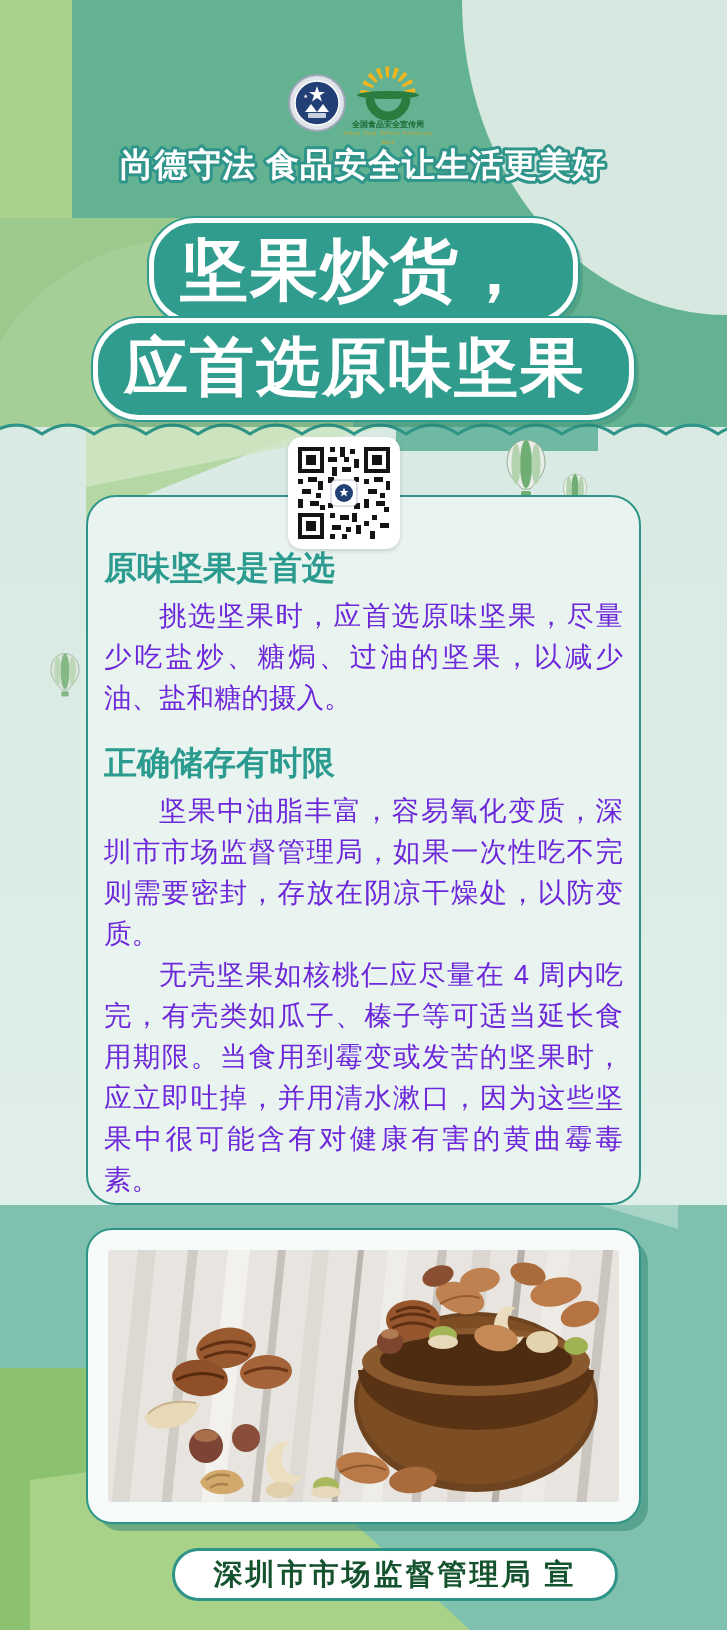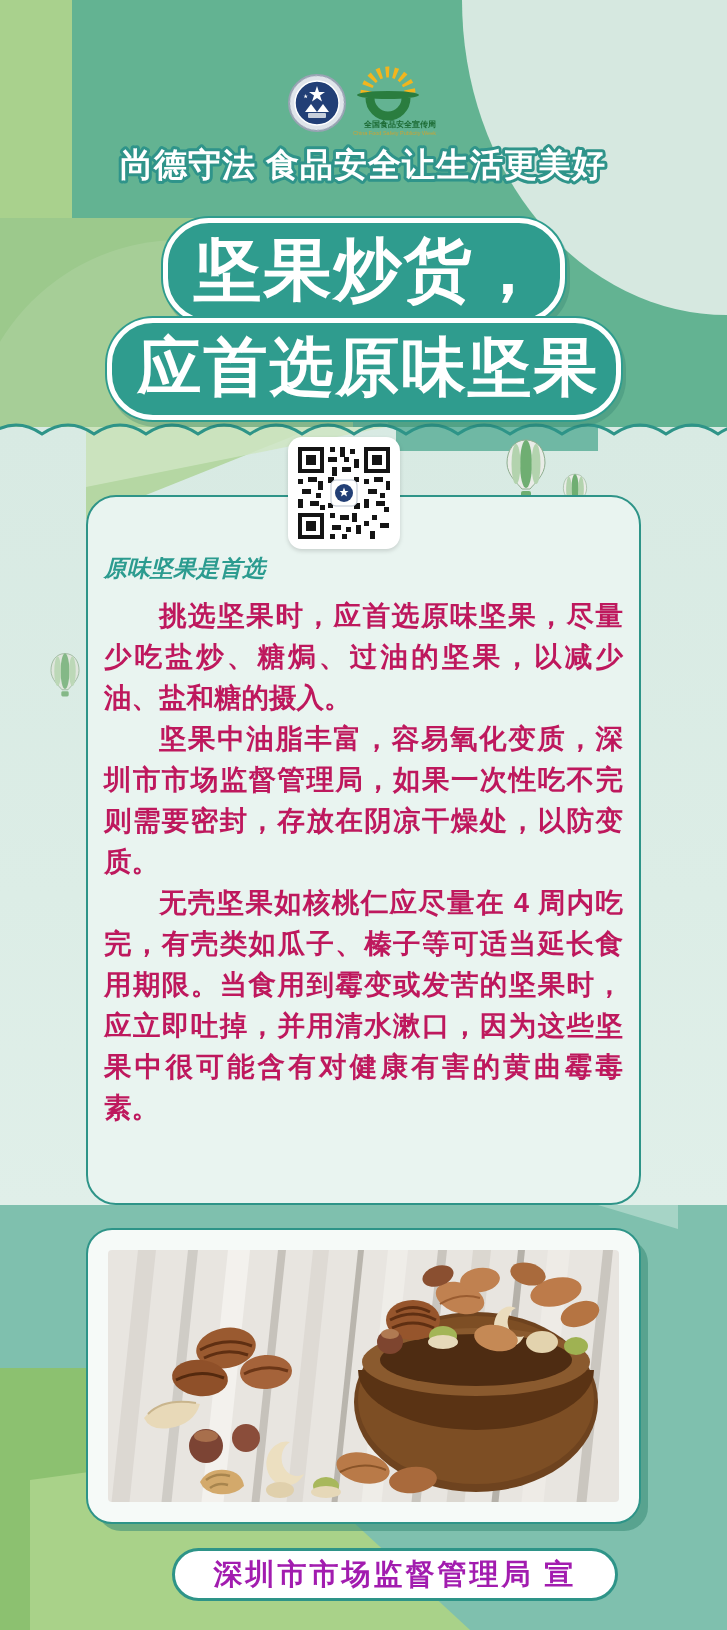--- a/index.html
+++ b/index.html
@@ -28,62 +28,62 @@
   .bg-gap-wedge{left:598px;top:1205px;width:0;height:0;
     border-right:80px solid #a6d4c6;border-bottom:24px solid transparent;}
   .bg-bottom-greenL{left:0;top:1368px;width:86px;height:262px;background:#8cc170;}
   .bg-bottom-greenBig{left:30px;top:1447px;width:440px;height:183px;background:#a9d289;
     clip-path:polygon(0 18%,55% 0,100% 100%,0 100%);}
   
   .wave{left:0;top:406px;}
   
   .badge1{left:287px;top:72px;}
   .badge2{left:352px;top:66px;}
-  .logo-caption{left:340px;top:120px;width:96px;text-align:right;color:#1c6b34;
-    font-size:8px;font-weight:bold;line-height:9px;}
+  .logo-caption{left:340px;top:120px;width:96px;text-align:center;color:#1c6b34;
+    font-size:8px;font-weight:bold;line-height:9px;font-family:Liberation Mono, monospace;}
   .logo-caption .en{color:#c8a437;font-size:5.5px;font-weight:normal;display:block;}
   
   .slogan-svg{left:0;top:132px;}
   .slogan-svg text{font-family:"Liberation Sans",sans-serif;font-weight:bold;
     font-size:33px;letter-spacing:1px;}
   
   .title-wrap{left:0;top:218px;width:727px;text-align:center;}
   .blob{display:inline-block;background:#2f9c8e;color:#fff;font-weight:bold;
     border:5px solid #ffffff;box-shadow:0 0 0 2px #2f9c8e, 3px 5px 0 2px rgba(31,110,99,.25);
-    border-radius:46px;line-height:1;padding:12px 16px 16px 26px;
+    border-radius:46px;line-height:1;padding:12px 43px 16px 26px;
     letter-spacing:2px;}
   .blob.l1{font-size:68px;}
   .blob.l2{font-size:64px;margin-top:-6px;}
   
   .qr{left:288px;top:437px;filter:drop-shadow(0 2px 2px rgba(0,0,0,.15));}
   
   .balloon-a{left:503px;top:438px;}
   .balloon-b{left:560px;top:473px;}
   .balloon-c{left:48px;top:652px;}
   
   .card{left:86px;top:495px;width:555px;height:710px;background:#e9f4f0;
     border:2px solid #2e9488;border-radius:30px;box-sizing:border-box;
     padding:52px 16px 0 16px;}
   .card:before{content:"";position:absolute;left:-8px;top:-12px;width:100%;height:100%;
     border:2px solid #2e9488;border-radius:30px;z-index:-1;}
-  .card h2{margin:0 0 8px 0;color:#2b9b8f;font-size:23px;line-height:38px;font-weight:bold;font-style:italic;}
+  .card h2{margin:0 0 8px 0;color:#2b9b8f;font-size:33px;line-height:38px;font-weight:bold;}
   .card h2.second{margin-top:26px;}
-  .card p{margin:0;color:#be185d;font-size:27.5px;line-height:41px;font-weight:700;
+  .card p{margin:0;color:#6d28d9;font-size:27.5px;line-height:41px;font-weight:400;
     text-align:justify;text-indent:2em;letter-spacing:0;}
   
   .photo-card{left:86px;top:1228px;width:555px;height:296px;background:#f6faf8;
     border:2px solid #2e9488;border-radius:26px;box-sizing:border-box;
     box-shadow:9px 9px 0 -2px rgba(56,138,118,.55);}
   .photo{position:absolute;left:20px;top:20px;width:511px;height:252px;overflow:hidden;
     border-radius:4px;}
   
   .footer-pill{left:172px;top:1548px;width:446px;height:53px;background:#ffffff;
     border:3px solid #2e9488;border-radius:28px;box-sizing:border-box;
     display:flex;align-items:center;justify-content:center;
-    font-size:29px;font-weight:bold;color:#a21caf;letter-spacing:3px;}
+    font-size:29px;font-weight:bold;color:#14532d;letter-spacing:3px;}
 </style>
 </head>
 <body>
 
 <div class="poster">
 
   <div class="abs bg-left-strip"></div>
   <div class="abs bg-quarter"></div>
   <div class="abs bg-green-block"></div>
   <div class="abs bg-green-glow"></div>
@@ -148,20 +148,21 @@
     <path d="M23,2 C35,2 42,12 42,25 C42,37 31,46 27,51 L19,51 C15,46 4,37 4,25 C4,12 11,2 23,2 Z" fill="#dfe6dd" stroke="#8fae90" stroke-width="1"></path>
     <ellipse cx="23" cy="26" rx="6" ry="24" fill="#84b887"></ellipse>
     <ellipse cx="13" cy="26" rx="4.5" ry="20" fill="#bcd8b7"></ellipse>
     <ellipse cx="33" cy="26" rx="4.5" ry="20" fill="#bcd8b7"></ellipse>
     <rect x="18" y="53" width="10" height="7" rx="2" fill="#84b887"></rect>
   </svg>
 
   <div class="abs card">
     <h2>原味坚果是首选</h2>
     <p>挑选坚果时，应首选原味坚果，尽量少吃盐炒、糖焗、过油的坚果，以减少油、盐和糖的摄入。</p>
+    <h2 class="second">正确储存有时限</h2>
     <p>坚果中油脂丰富，容易氧化变质，深圳市市场监督管理局，如果一次性吃不完则需要密封，存放在阴凉干燥处，以防变质。</p>
     <p>无壳坚果如核桃仁应尽量在 4 周内吃完，有壳类如瓜子、榛子等可适当延长食用期限。当食用到霉变或发苦的坚果时，应立即吐掉，并用清水漱口，因为这些坚果中很可能含有对健康有害的黄曲霉毒素。</p>
   </div>
 
   <svg class="abs qr" width="112" height="112" viewBox="0 0 112 112">
     <rect x="0" y="0" width="112" height="112" rx="14" fill="#ffffff"></rect>
     <g fill="#141414">
 
       <rect x="10" y="10" width="26" height="26"></rect>
         <rect x="14" y="14" width="18" height="18" fill="#fff"></rect>

